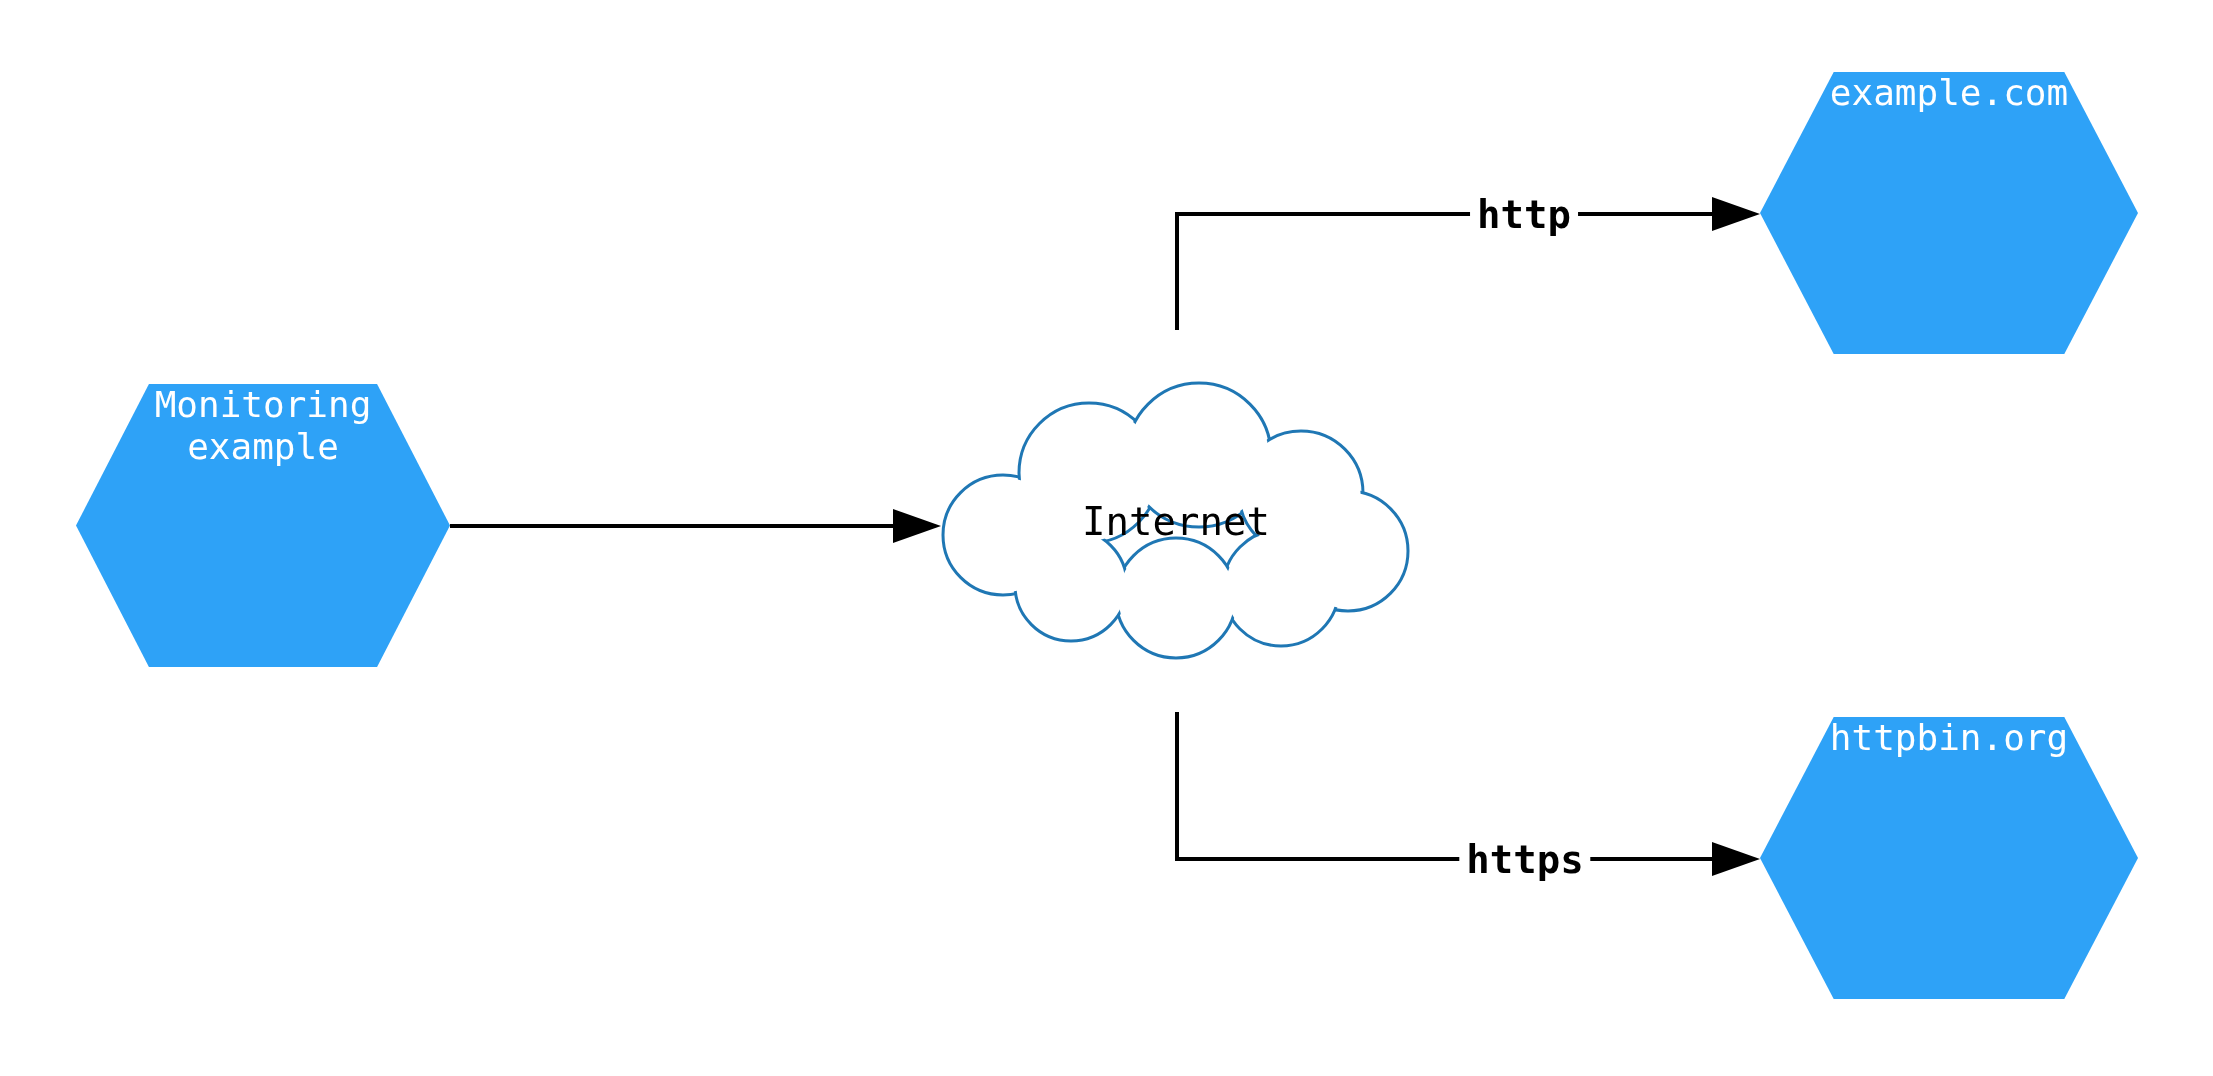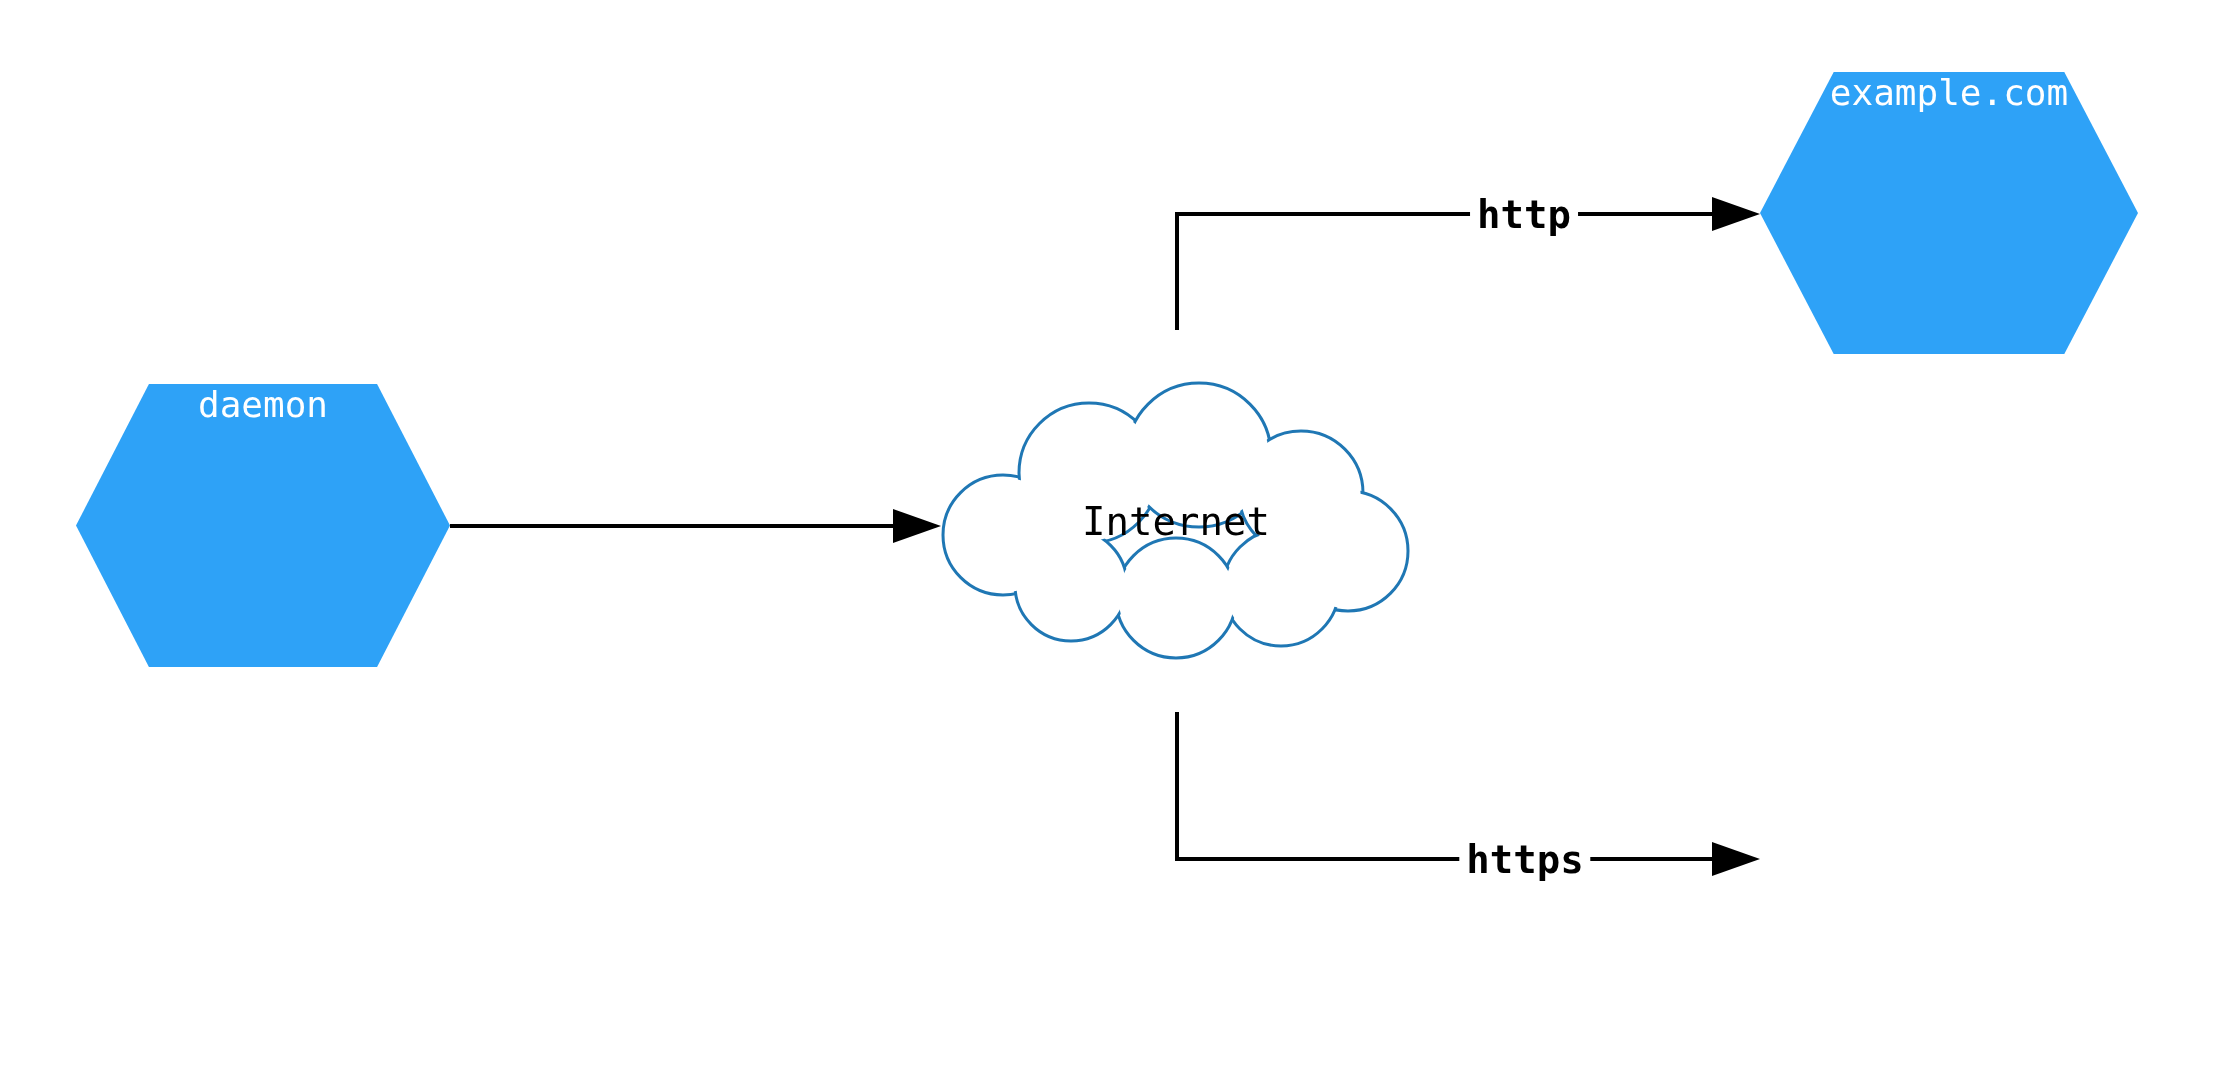--- a/index.html
+++ b/index.html
@@ -119,26 +119,30 @@
       <circle class="cloud-inner" cx="258" cy="72" r="69.5"></circle>
       <circle class="cloud-inner" cx="360" cy="110" r="59.5"></circle>
       <circle class="cloud-inner" cx="407" cy="168" r="57.5"></circle>
       <circle class="cloud-inner" cx="340" cy="205" r="55.5"></circle>
       <circle class="cloud-inner" cx="235" cy="215" r="57.5"></circle>
       <circle class="cloud-inner" cx="130" cy="202" r="53.5"></circle>
     </g>
   </svg>
 
   <div class="hexagon hexagon-monitoring">
-    <span>daemon</span>
+    <span>Monitoring</span>
+    <span>example</span>
   </div>
 
   <span class="cloud-label">Internet</span>
 
   <div class="hexagon hexagon-example">
     <span>example.com</span>
   </div>
 
+  <div class="hexagon hexagon-httpbin">
+    <span>httpbin.org</span>
+  </div>
 
   <span class="edge-label edge-label-http">http</span>
   <span class="edge-label edge-label-https">https</span>
 
 </div>
 
 </body></html>

